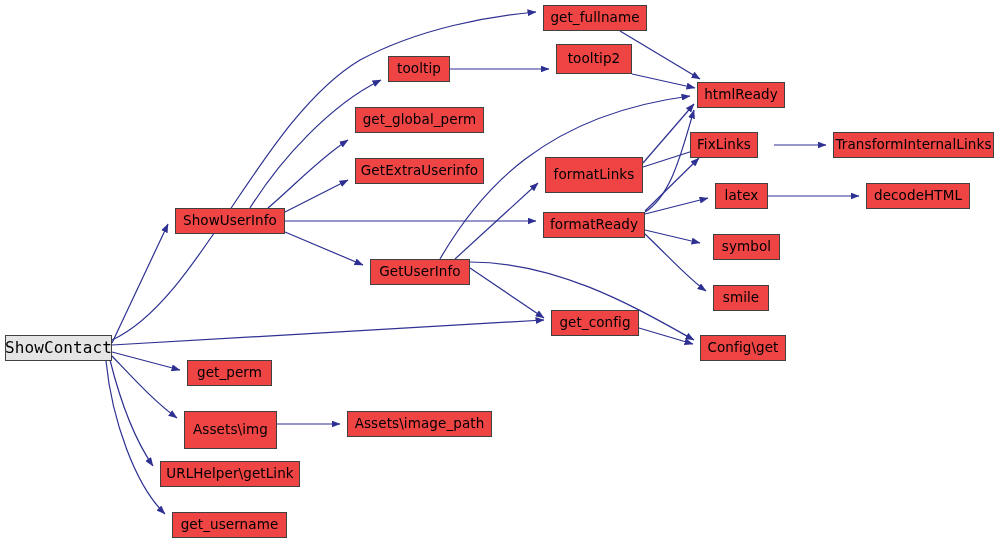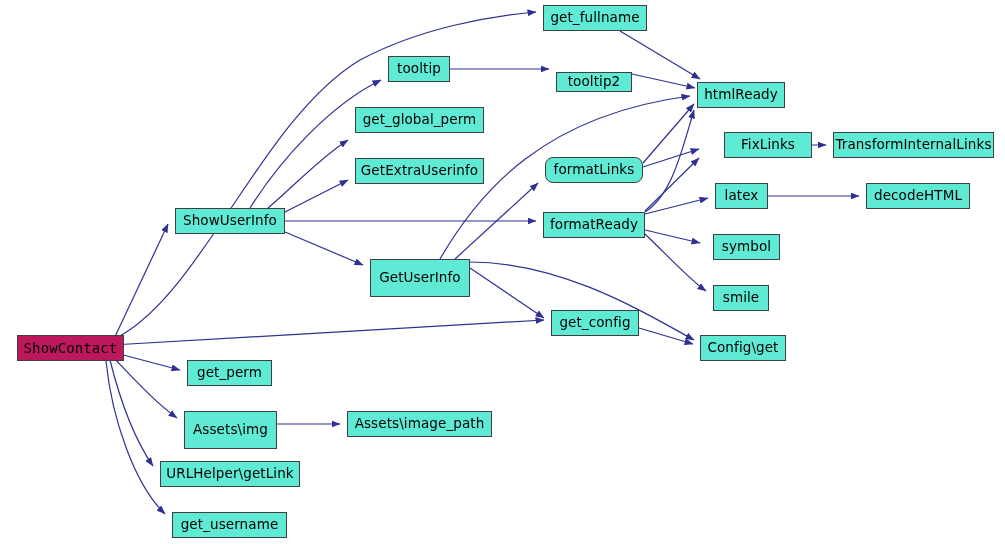--- a/index.html
+++ b/index.html
@@ -20,36 +20,35 @@
     left: 0;
     top: 0;
     width: 1005px;
     height: 544px;
     pointer-events: none;
   }
   .node {
     position: absolute;
     box-sizing: border-box;
     border: 1px solid #404040;
-    background: #5eead4;
+    background: #ef4444;
     color: #000000;
     display: flex;
     align-items: center;
     justify-content: center;
     font-size: 13.5px;
     line-height: 1;
     white-space: nowrap;
     letter-spacing: 0.1px;
   }
   .node.root {
-    background: #be185d;
+    background: #e5e5e5;
     border-color: #404040;
     font-family: "DejaVu Sans Mono", "Liberation Mono", monospace;
-    font-size: 14px;
-    margin-left: 12px;
+    font-size: 16px;
   }
 </style>
 </head>
 <body>
 
 <div id="canvas">
   <svg id="edge-layer" viewBox="0 0 1005 544" xmlns="http://www.w3.org/2000/svg">
     <defs>
       <marker id="arrowhead" markerWidth="9" markerHeight="7" refX="8.5" refY="3.5" orient="auto" markerUnits="userSpaceOnUse">
         <polygon points="0 0, 9 3.5, 0 7" fill="#2e3192"></polygon>
@@ -85,33 +84,33 @@
         <path d="M 774,145 L 826,145" fill="none" stroke="#2e3192" stroke-width="1.2" marker-end="url(#arrowhead)"></path>
         <path d="M 768,196 L 859,196" fill="none" stroke="#2e3192" stroke-width="1.2" marker-end="url(#arrowhead)"></path>
         <path d="M 639,328 L 693,344" fill="none" stroke="#2e3192" stroke-width="1.2" marker-end="url(#arrowhead)"></path>
         <path d="M 277,424 L 340,424" fill="none" stroke="#2e3192" stroke-width="1.2" marker-end="url(#arrowhead)"></path>
       </g>
   </svg>
   <div id="nodes-group">
       <div class="node root" style="left: 5px; top: 335px; width: 107px; height: 26px;">ShowContact</div>
       <div class="node" style="left: 543px; top: 5px; width: 104px; height: 26px;">get_fullname</div>
       <div class="node" style="left: 388px; top: 56px; width: 62px; height: 26px;">tooltip</div>
-      <div class="node" style="left: 556px; top: 72px; width: 76px; height: 20px;">tooltip2</div>
+      <div class="node" style="left: 556px; top: 44px; width: 76px; height: 30px;">tooltip2</div>
       <div class="node" style="left: 697px; top: 82px; width: 88px; height: 26px;">htmlReady</div>
       <div class="node" style="left: 355px; top: 107px; width: 129px; height: 26px;">get_global_perm</div>
-      <div class="node" style="left: 724px; top: 132px; width: 88px; height: 26px;">FixLinks</div>
+      <div class="node" style="left: 690px; top: 132px; width: 68px; height: 26px;">FixLinks</div>
       <div class="node" style="left: 833px; top: 132px; width: 161px; height: 26px;">TransformInternalLinks</div>
       <div class="node" style="left: 355px; top: 158px; width: 129px; height: 26px;">GetExtraUserinfo</div>
-      <div class="node" style="left: 545px; top: 157px; width: 98px; height: 26px; border-radius: 8px;">formatLinks</div>
+      <div class="node" style="left: 545px; top: 157px; width: 98px; height: 36px;">formatLinks</div>
       <div class="node" style="left: 715px; top: 183px; width: 53px; height: 26px;">latex</div>
       <div class="node" style="left: 866px; top: 183px; width: 104px; height: 26px;">decodeHTML</div>
       <div class="node" style="left: 175px; top: 208px; width: 110px; height: 26px;">ShowUserInfo</div>
       <div class="node" style="left: 543px; top: 212px; width: 102px; height: 26px;">formatReady</div>
       <div class="node" style="left: 707px; top: 234px; width: 67px; height: 26px; margin-left: 6px;">symbol</div>
-      <div class="node" style="left: 370px; top: 259px; width: 100px; height: 38px;">GetUserInfo</div>
+      <div class="node" style="left: 370px; top: 259px; width: 100px; height: 26px;">GetUserInfo</div>
       <div class="node" style="left: 713px; top: 285px; width: 56px; height: 26px;">smile</div>
       <div class="node" style="left: 551px; top: 310px; width: 88px; height: 26px;">get_config</div>
       <div class="node" style="left: 700px; top: 335px; width: 86px; height: 26px;">Config\get</div>
       <div class="node" style="left: 187px; top: 360px; width: 85px; height: 26px;">get_perm</div>
       <div class="node" style="left: 184px; top: 411px; width: 93px; height: 38px;">Assets\img</div>
       <div class="node" style="left: 347px; top: 411px; width: 145px; height: 26px;">Assets\image_path</div>
       <div class="node" style="left: 160px; top: 461px; width: 140px; height: 26px;">URLHelper\getLink</div>
       <div class="node" style="left: 172px; top: 512px; width: 115px; height: 26px;">get_username</div>
     </div>
 </div>

